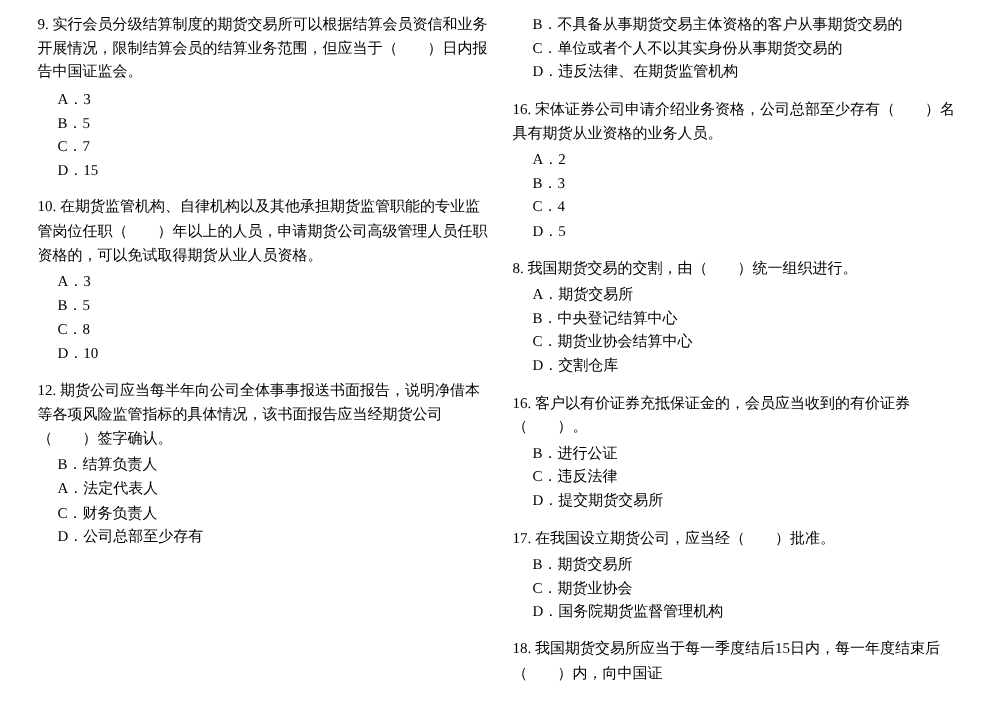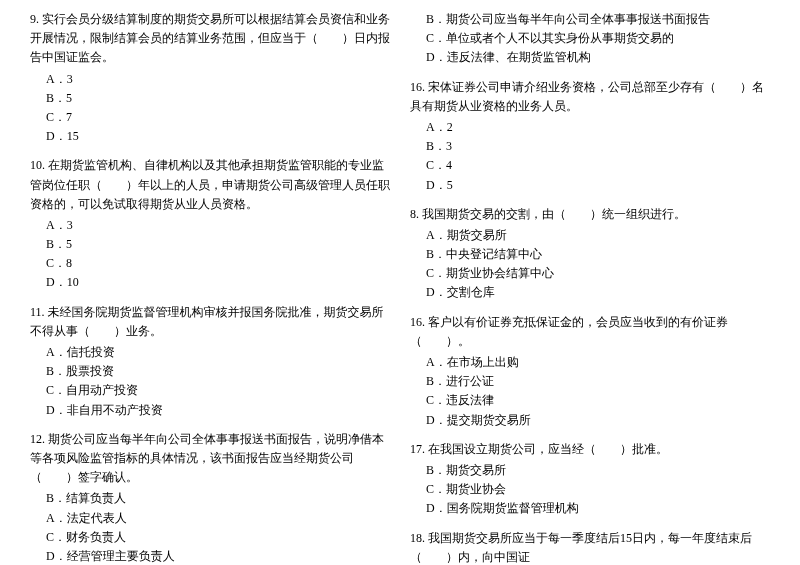--- a/index.html
+++ b/index.html
@@ -52,42 +52,35 @@
     </div>
 
     <div class="question">
       <div class="question-text">10. 在期货监管机构、自律机构以及其他承担期货监管职能的专业监管岗位任职（　　）年以上的人员，申请期货公司高级管理人员任职资格的，可以免试取得期货从业人员资格。</div>
       <div class="option">A．<span>3</span></div>
       <div class="option">B．<span>5</span></div>
       <div class="option">C．<span>8</span></div>
       <div class="option">D．<span>10</span></div>
     </div>
 
-    <div class="question">
-      <div class="question-text">11. 未经国务院期货监督管理机构审核并报国务院批准，期货交易所不得从事（　　）业务。</div>
-      <div class="option">A．<span>信托投资</span></div>
-      <div class="option">B．<span>股票投资</span></div>
-      <div class="option">C．<span>自用动产投资</span></div>
-      <div class="option">D．<span>非自用不动产投资</span></div>
-    </div>
 
     <div class="question">
       <div class="question-text">12. 期货公司应当每半年向公司全体事事报送书面报告，说明净借本等各项风险监管指标的具体情况，该书面报告应当经期货公司（　　）签字确认。</div>
       <div class="option">B．<span>结算负责人</span></div>
       <div class="option">A．<span>法定代表人</span></div>
       <div class="option">C．<span>财务负责人</span></div>
-      <div class="option">D．<span>经营管理主要负责人</span></div>
+      <div class="option">D．<span>公司总部至少存有</span></div>
     </div>
 
   </div>
 
   <div class="column">
 
     <div class="question">
-      <div class="option">B．<span>期货公司应当每半年向公司全体事事报送书面报告</span></div>
+      <div class="option">B．<span>不具备从事期货交易主体资格的客户从事期货交易的</span></div>
       <div class="option">C．<span>单位或者个人不以其实身份从事期货交易的</span></div>
       <div class="option">D．<span>违反法律、在期货监管机构</span></div>
     </div>
 
     <div class="question">
       <div class="question-text">16. 宋体证券公司申请介绍业务资格，公司总部至少存有（　　）名具有期货从业资格的业务人员。</div>
       <div class="option">A．<span>2</span></div>
       <div class="option">B．<span>3</span></div>
       <div class="option">C．<span>4</span></div>
       <div class="option">D．<span>5</span></div>
@@ -96,21 +89,20 @@
     <div class="question">
       <div class="question-text">8. 我国期货交易的交割，由（　　）统一组织进行。</div>
       <div class="option">A．<span>期货交易所</span></div>
       <div class="option">B．<span>中央登记结算中心</span></div>
       <div class="option">C．<span>期货业协会结算中心</span></div>
       <div class="option">D．<span>交割仓库</span></div>
     </div>
 
     <div class="question">
       <div class="question-text">16. 客户以有价证券充抵保证金的，会员应当收到的有价证券（　　）。</div>
-      <div class="option">A．<span>在市场上出购</span></div>
       <div class="option">B．<span>进行公证</span></div>
       <div class="option">C．<span>违反法律</span></div>
       <div class="option">D．<span>提交期货交易所</span></div>
     </div>
 
     <div class="question">
       <div class="question-text">17. 在我国设立期货公司，应当经（　　）批准。</div>
       <div class="option">B．<span>期货交易所</span></div>
       <div class="option">C．<span>期货业协会</span></div>
       <div class="option">D．<span>国务院期货监督管理机构</span></div>

